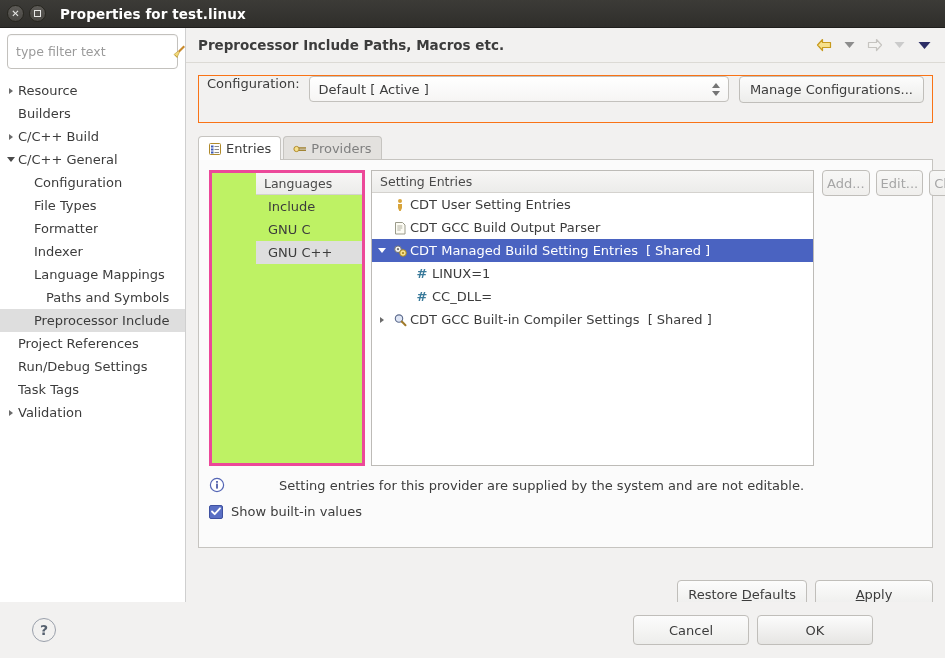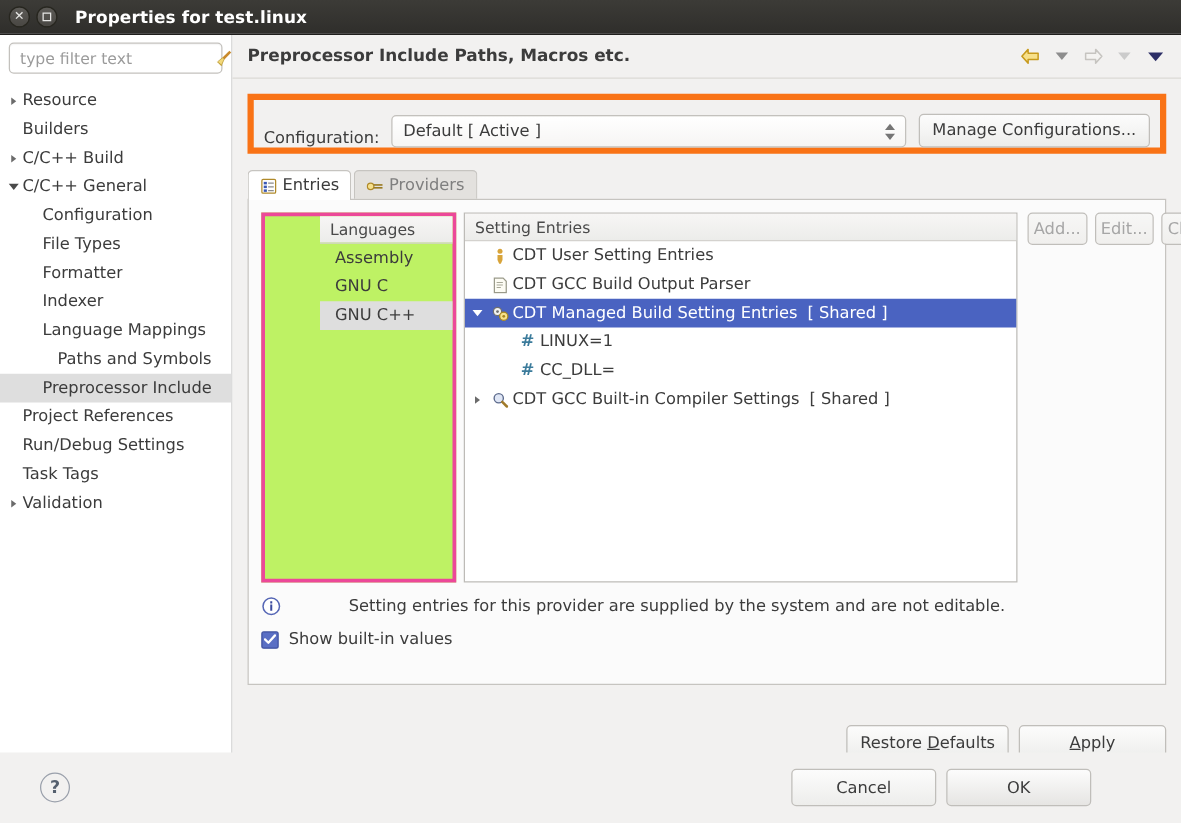--- a/index.html
+++ b/index.html
@@ -43,21 +43,21 @@
   .dialog { width: 945px; height: 630px; position: relative; }
 
   .leftpane {
     position: absolute; left: 0; top: 0; width: 186px; height: 602px;
     background: #ffffff;
     border-right: 1px solid #cfcfcf;
   }
 
   .filterwrap { padding: 6px 7px 0 7px; }
   .filterbox {
-    height: 25px; border: 1px solid #c3c1bd; border-radius: 4px;
+    height: 35px; border: 1px solid #c3c1bd; border-radius: 4px;
     background: #fff; display: flex; align-items: center;
     padding: 0 6px 0 8px;
     box-shadow: inset 0 1px 1px rgba(0,0,0,.04);
   }
   .filterbox input {
     border: 0; outline: 0; flex: 1; font-size: 12.5px;
     font-family: inherit; color: #3c3c3c; background: transparent;
     padding: 0;
   }
   .filterbox input::placeholder { color: #9b9b9b; }
@@ -106,22 +106,22 @@
     height: 35px; display: flex; align-items: center;
     padding: 0 10px 0 12px;
     border-bottom: 1px solid #dcdad5;
   }
   .page-title { font-weight: bold; font-size: 13.5px; color: #3c3c3c; flex: 1; }
   .navicons { display: flex; align-items: center; gap: 3px; }
   .navicons .ic { width: 22px; height: 20px; display: flex; align-items: center; justify-content: center; }
 
   .cfgbar {
     margin: 12px 12px 0 12px; height: 48px;
-    border: 5px solid #f97316; background: #f2f1f0;
-    display: flex; align-items: flex-end; padding: 0 8px;
+    border: 1px solid #f97316; background: #f2f1f0;
+    display: flex; align-items: flex-start; padding: 0 8px;
   }
   .cfglabel { font-size: 13px; margin-right: 9px; }
   .combo {
     flex: 1; height: 26px; border: 1px solid #c3c1bd; border-radius: 4px;
     background: linear-gradient(to bottom, #ffffff, #f6f5f4);
     display: flex; align-items: center; padding: 0 6px 0 9px;
     font-size: 13px; position: relative; margin-right: 10px; gap: 12px;
   }
   .combo .txt { flex: 1; }
   .spinner { display: flex; flex-direction: column; gap: 3px; padding-right: 2px; }
@@ -387,21 +387,21 @@
         </div>
       </div>
 
     <div class="tabbody">
       <div class="panes">
 
         <div class="langpane">
           <div class="colhead">Languages</div>
           <div id="langlist">
               <div class="lrow">
-                <span>Assembly</span>
+                <span>Include</span>
               </div>
               <div class="lrow">
                 <span>GNU C</span>
               </div>
               <div class="lrow sel">
                 <span>GNU C++</span>
               </div>
             </div>
         </div>
 

